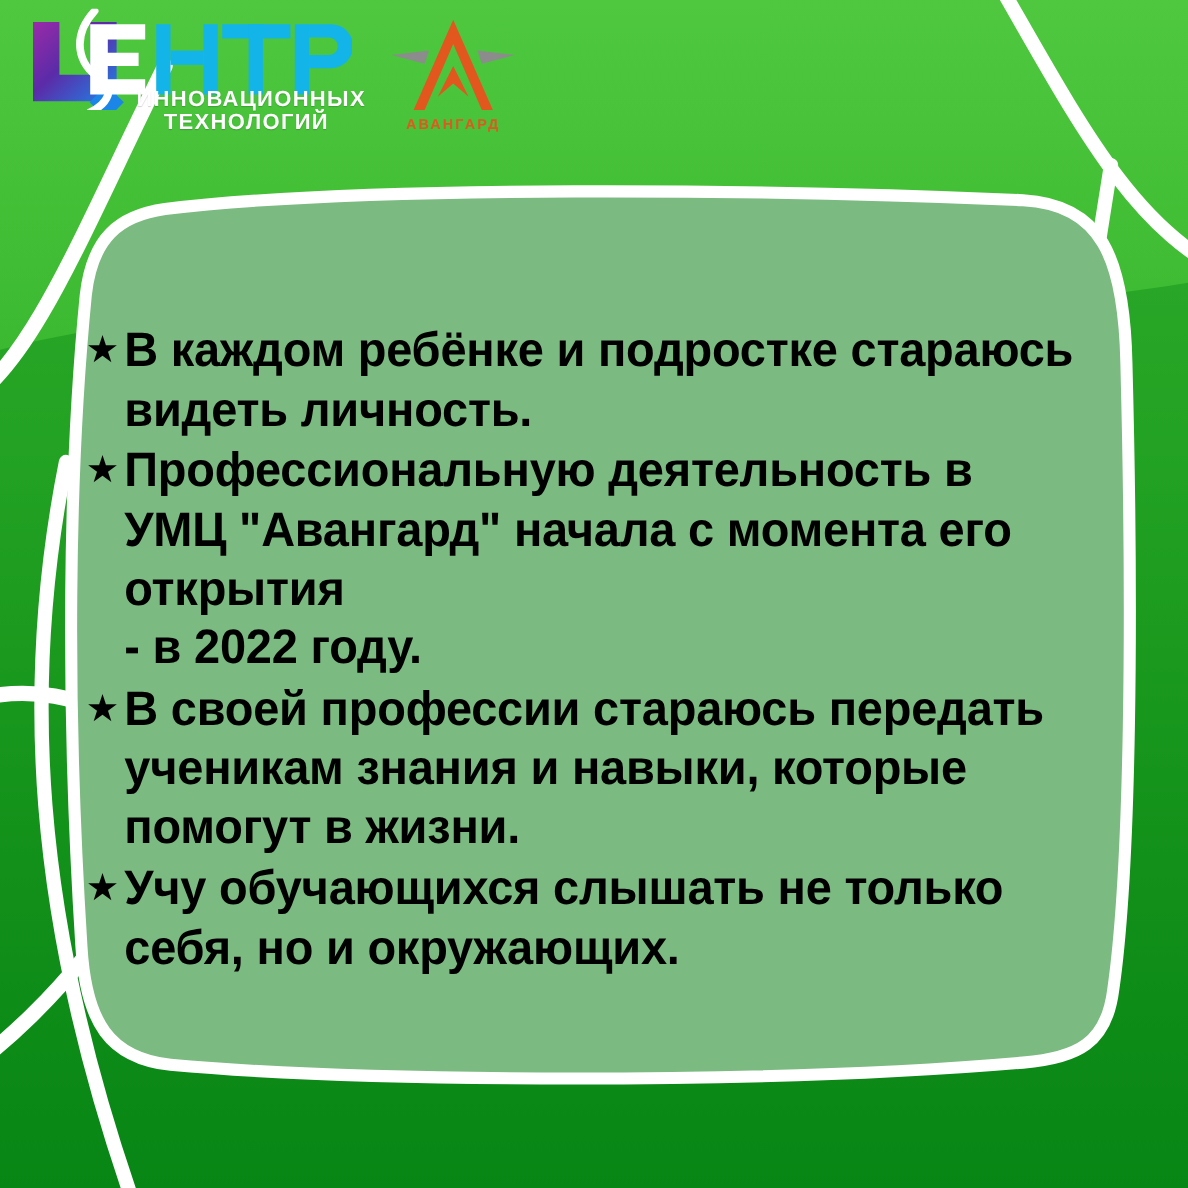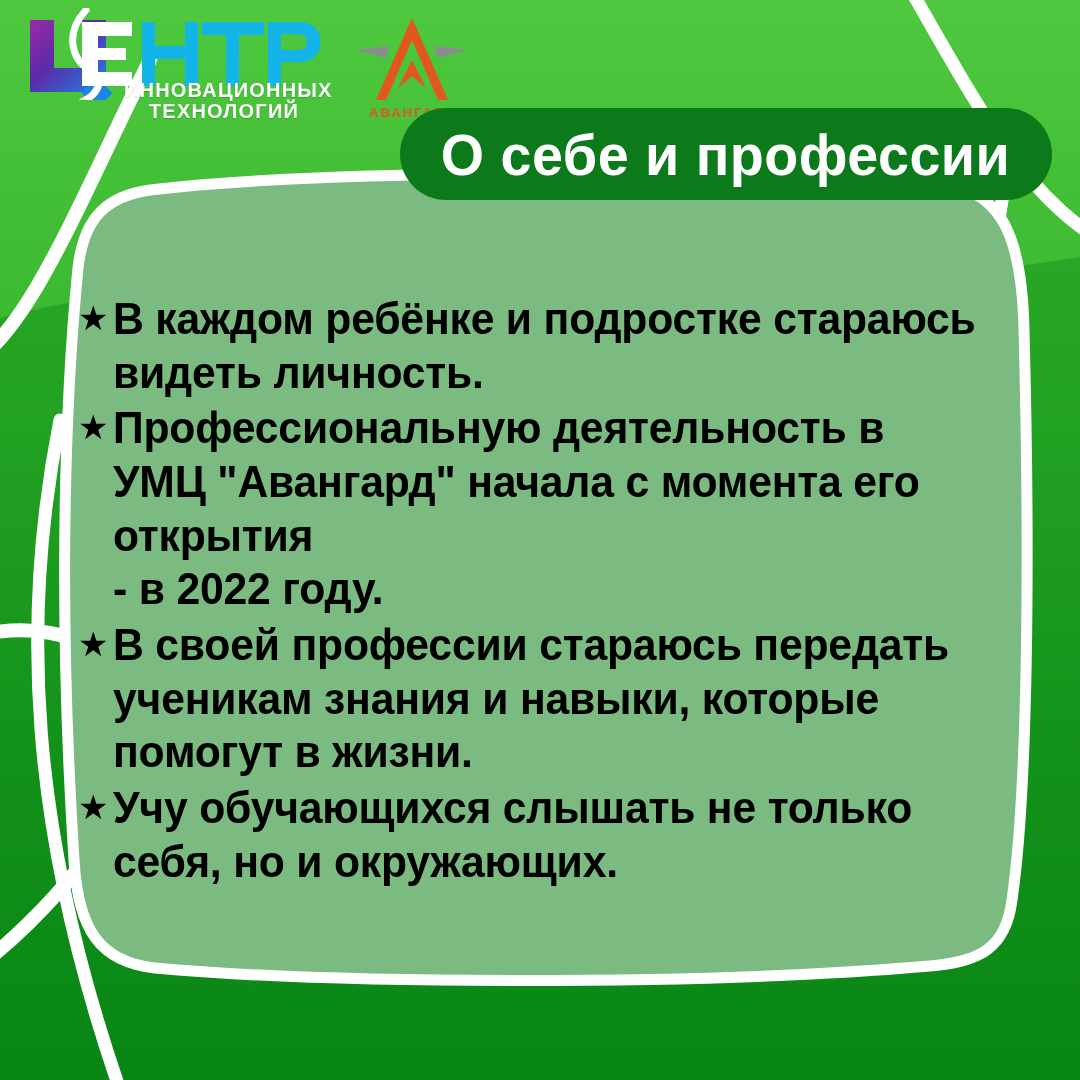--- a/index.html
+++ b/index.html
@@ -213,23 +213,20 @@
         <path d="M 116 38 L 82 34 L 86 46 Z" fill="#8C8C8C"></path>
 
         <path d="M 60 6 L 96 88 L 86 88 L 60 28 L 34 88 L 24 88 Z" fill="#E2571E"></path>
 
         <path d="M 60 48 L 74 76 L 60 64 L 46 76 Z" fill="#E2571E"></path>
         <text x="60" y="105" text-anchor="middle" fill="#E2571E" font-family="Liberation Sans, sans-serif" font-size="13" font-weight="bold" letter-spacing="2">АВАНГАРД</text>
       </svg>
     </div>
   </div>
 
-  <div class="title-pill">
-    <span class="title-text">О себе и профессии</span>
-  </div>
 
   <div class="bullets">
     <div class="bullet">
       <span class="star">★</span>
       <span class="btext">В каждом ребёнке и подростке стараюсь видеть личность.</span>
     </div>
     <div class="bullet">
       <span class="star">★</span>
       <span class="btext">Профессиональную деятельность в
 УМЦ "Авангард" начала с момента его открытия

